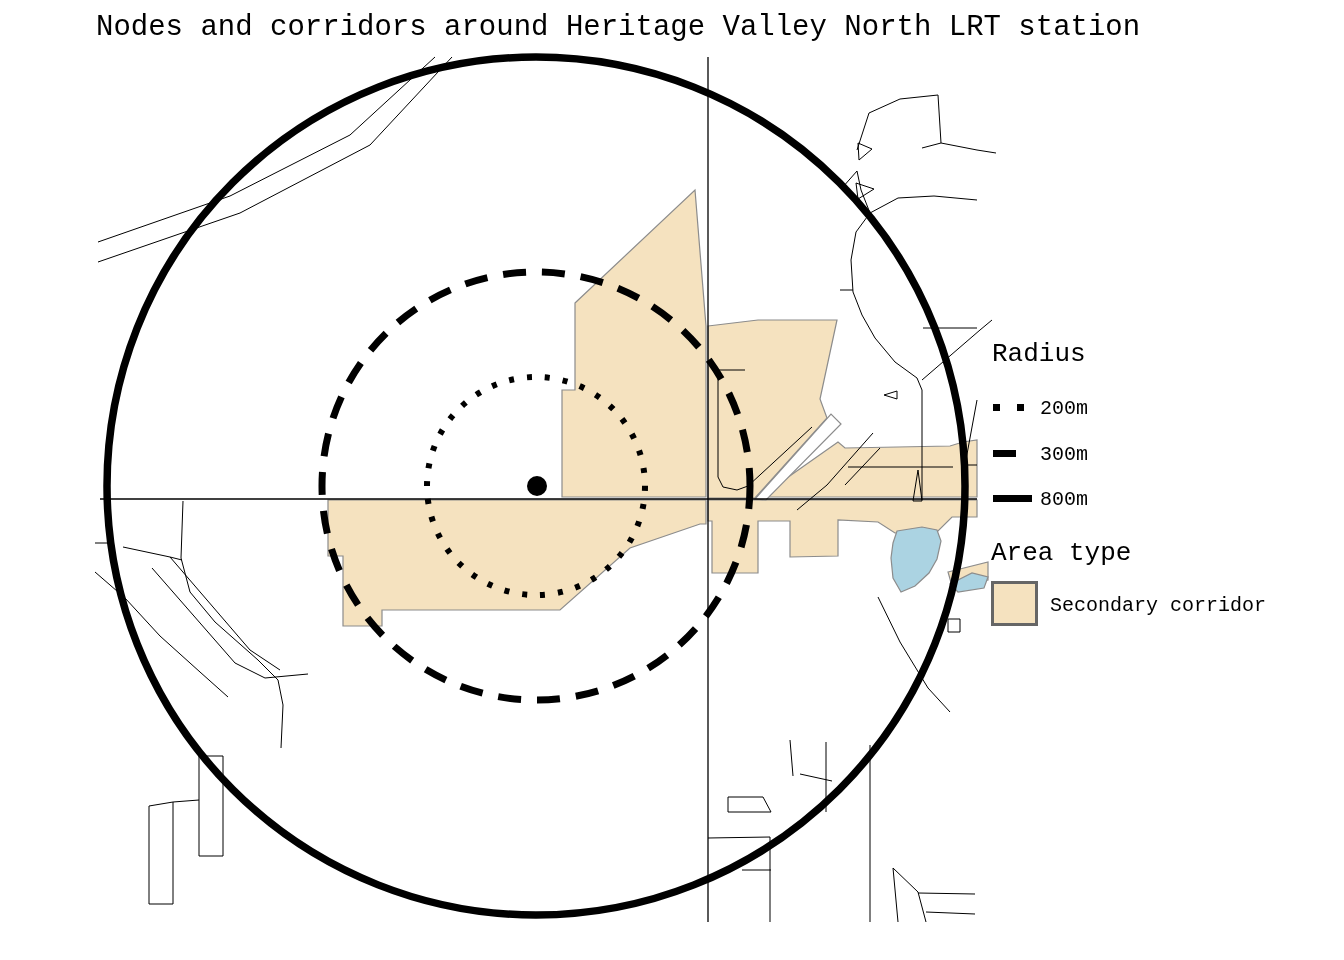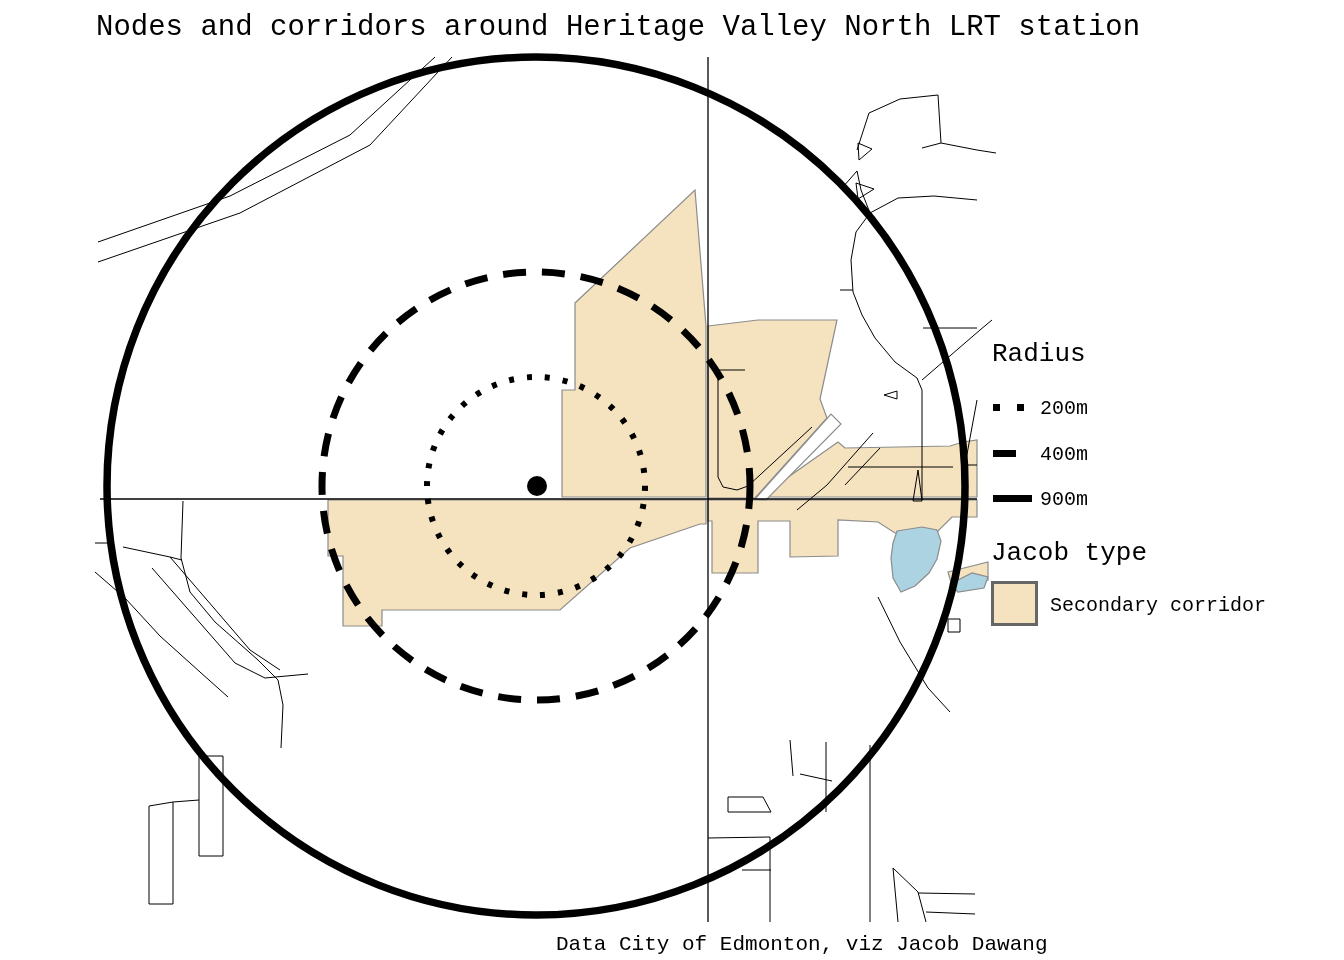--- a/index.html
+++ b/index.html
@@ -104,31 +104,30 @@
           <span class="sw-dotted"></span>
         </span>
     </div>
     <div class="legend-label" style="top:397px;top:63px;">200m</div>
 
     <div class="legend-row" style="top:108px;">
       <span class="legend-sample">
           <span class="sw-dashed"></span>
         </span>
     </div>
-    <div class="legend-label" style="top:109px;">400m</div>
+    <div class="legend-label" style="top:109px;">300m</div>
 
     <div class="legend-row" style="top:153px;">
       <span class="legend-sample">
           <span class="sw-solid"></span>
         </span>
     </div>
-    <div class="legend-label" style="top:154px;">900m</div>
+    <div class="legend-label" style="top:154px;">800m</div>
 
-    <div class="legend-title" style="top:204px;left:6px;">Jacob type</div>
+    <div class="legend-title" style="top:204px;left:6px;">Area type</div>
 
     <div class="swatch-row" style="top:247px;">
       <span class="area-swatch" style="background: rgb(245, 226, 191);"></span>
     </div>
     <div class="swatch-label" style="top:260px;">Secondary corridor</div>
   </div>
 
-  <div class="caption">Data City of Edmonton, viz Jacob Dawang</div>
 </div>
 
 </body></html>

